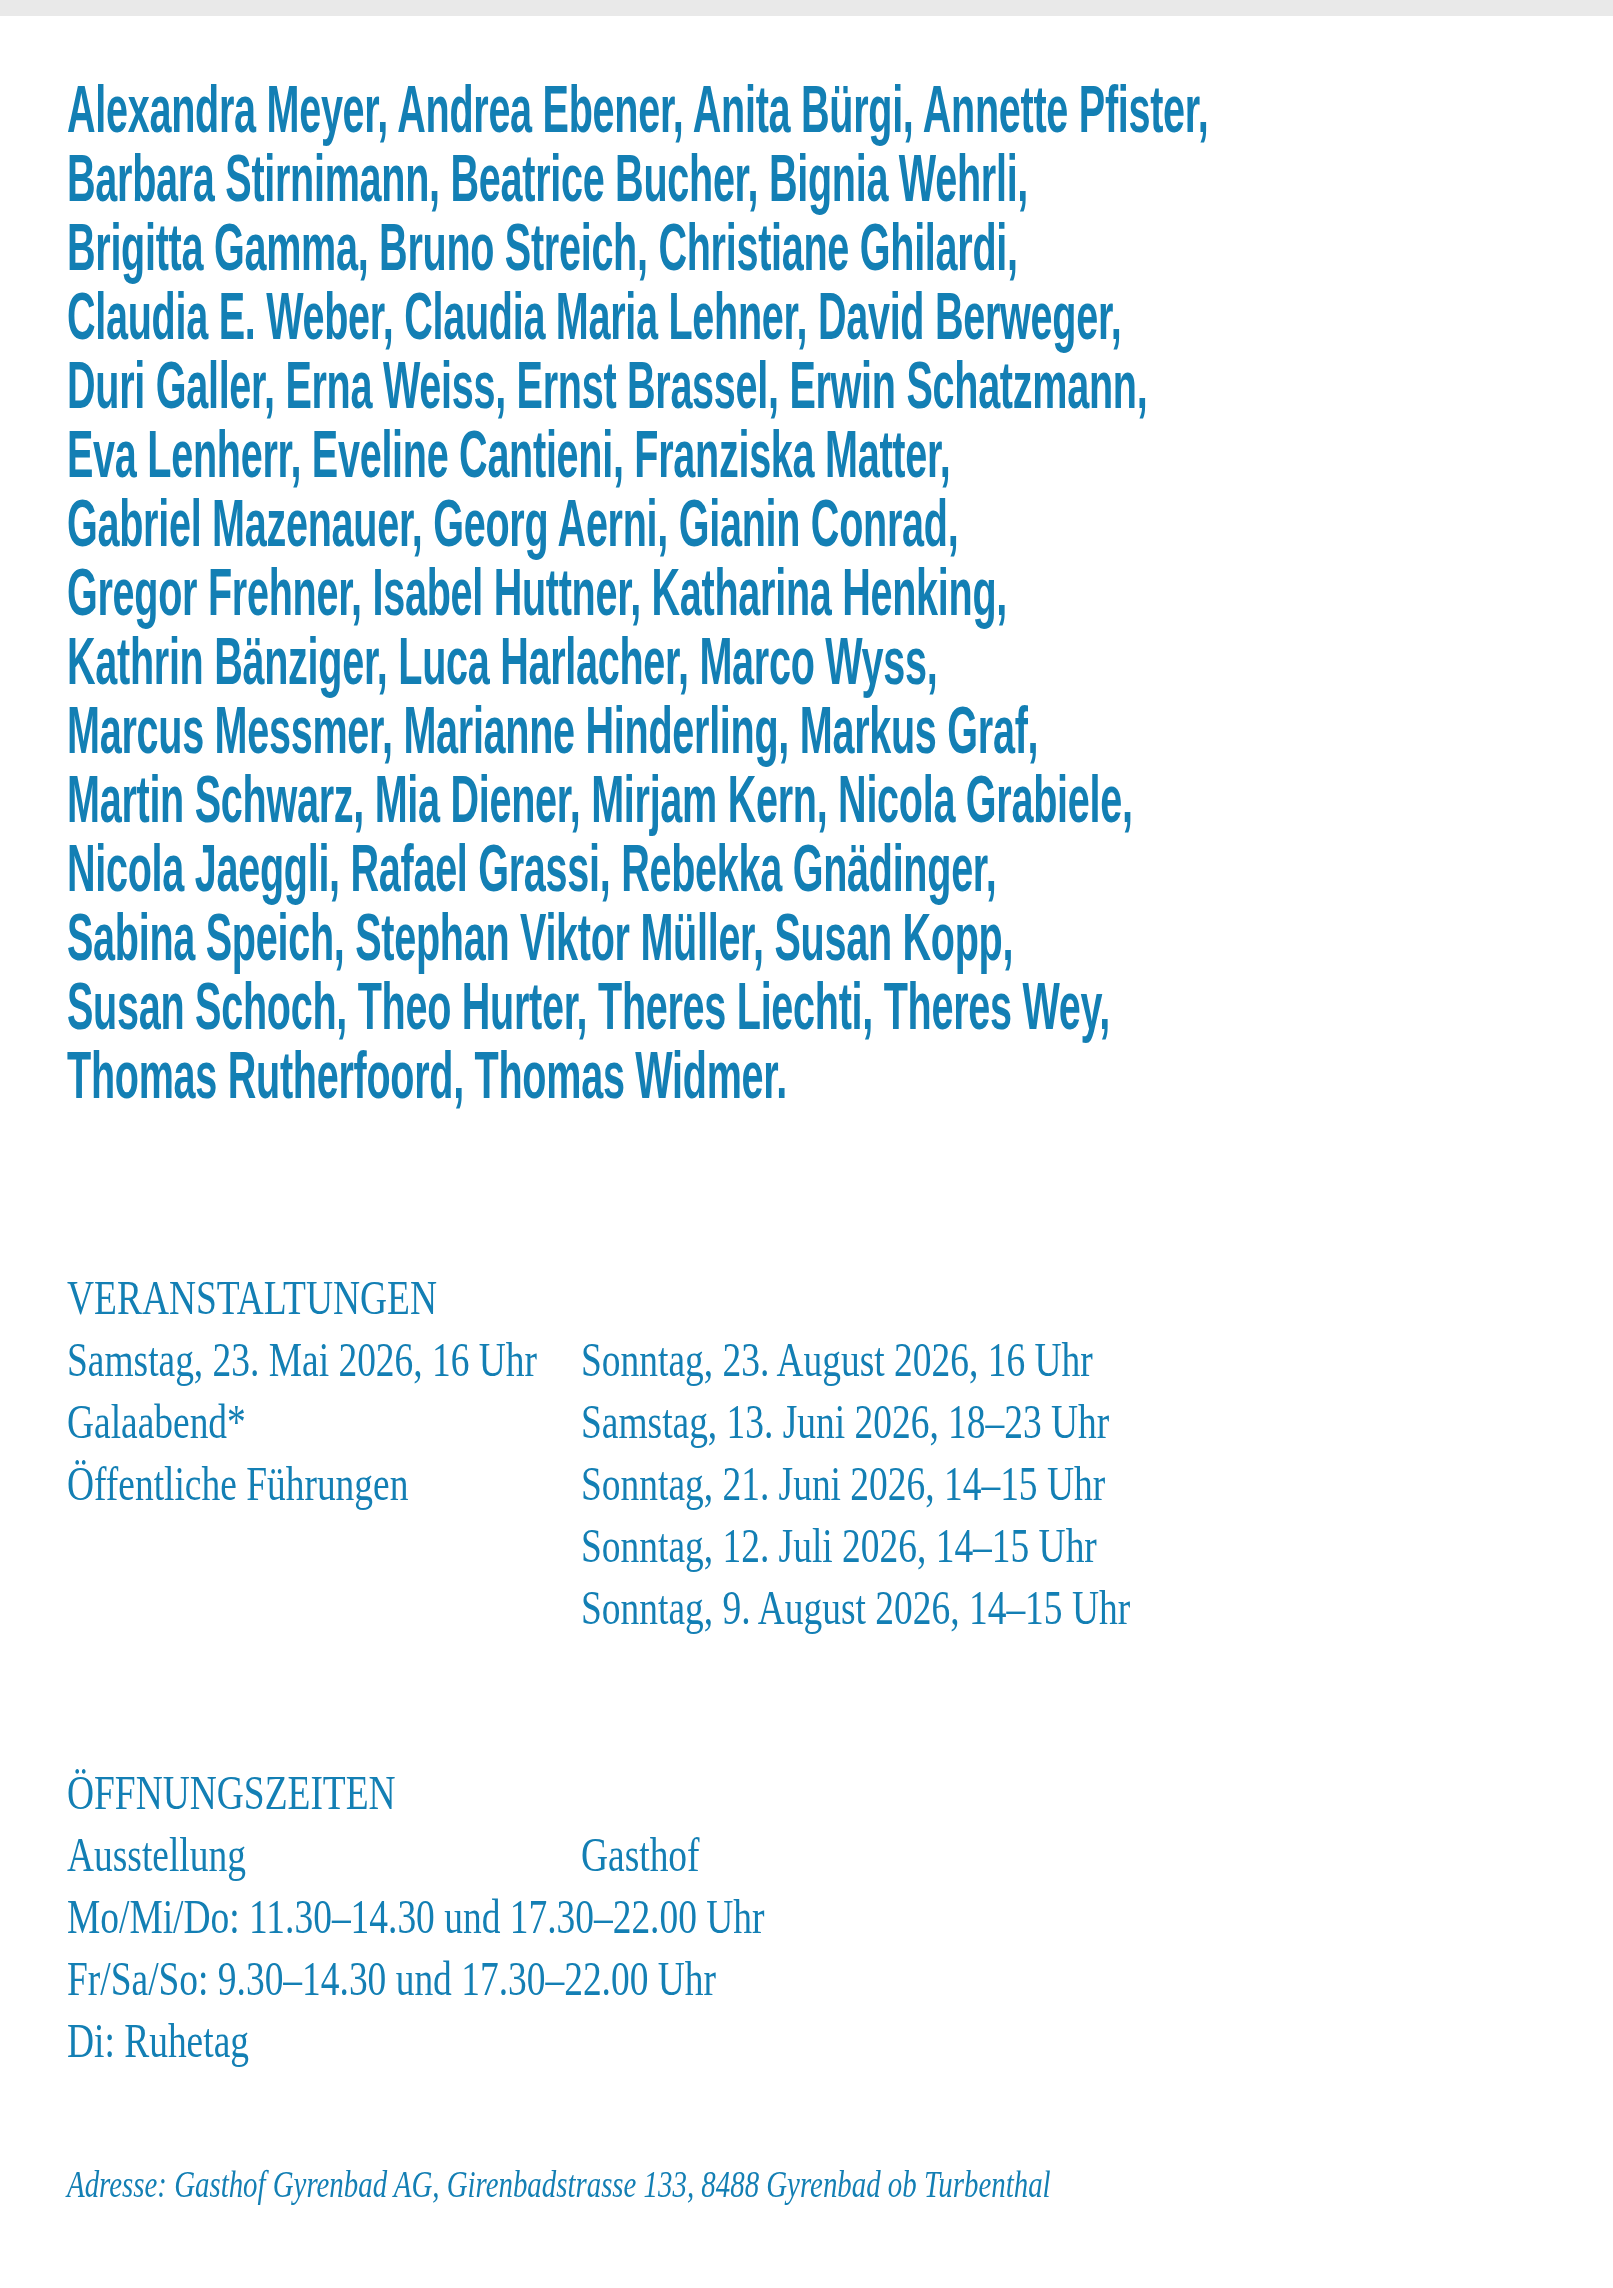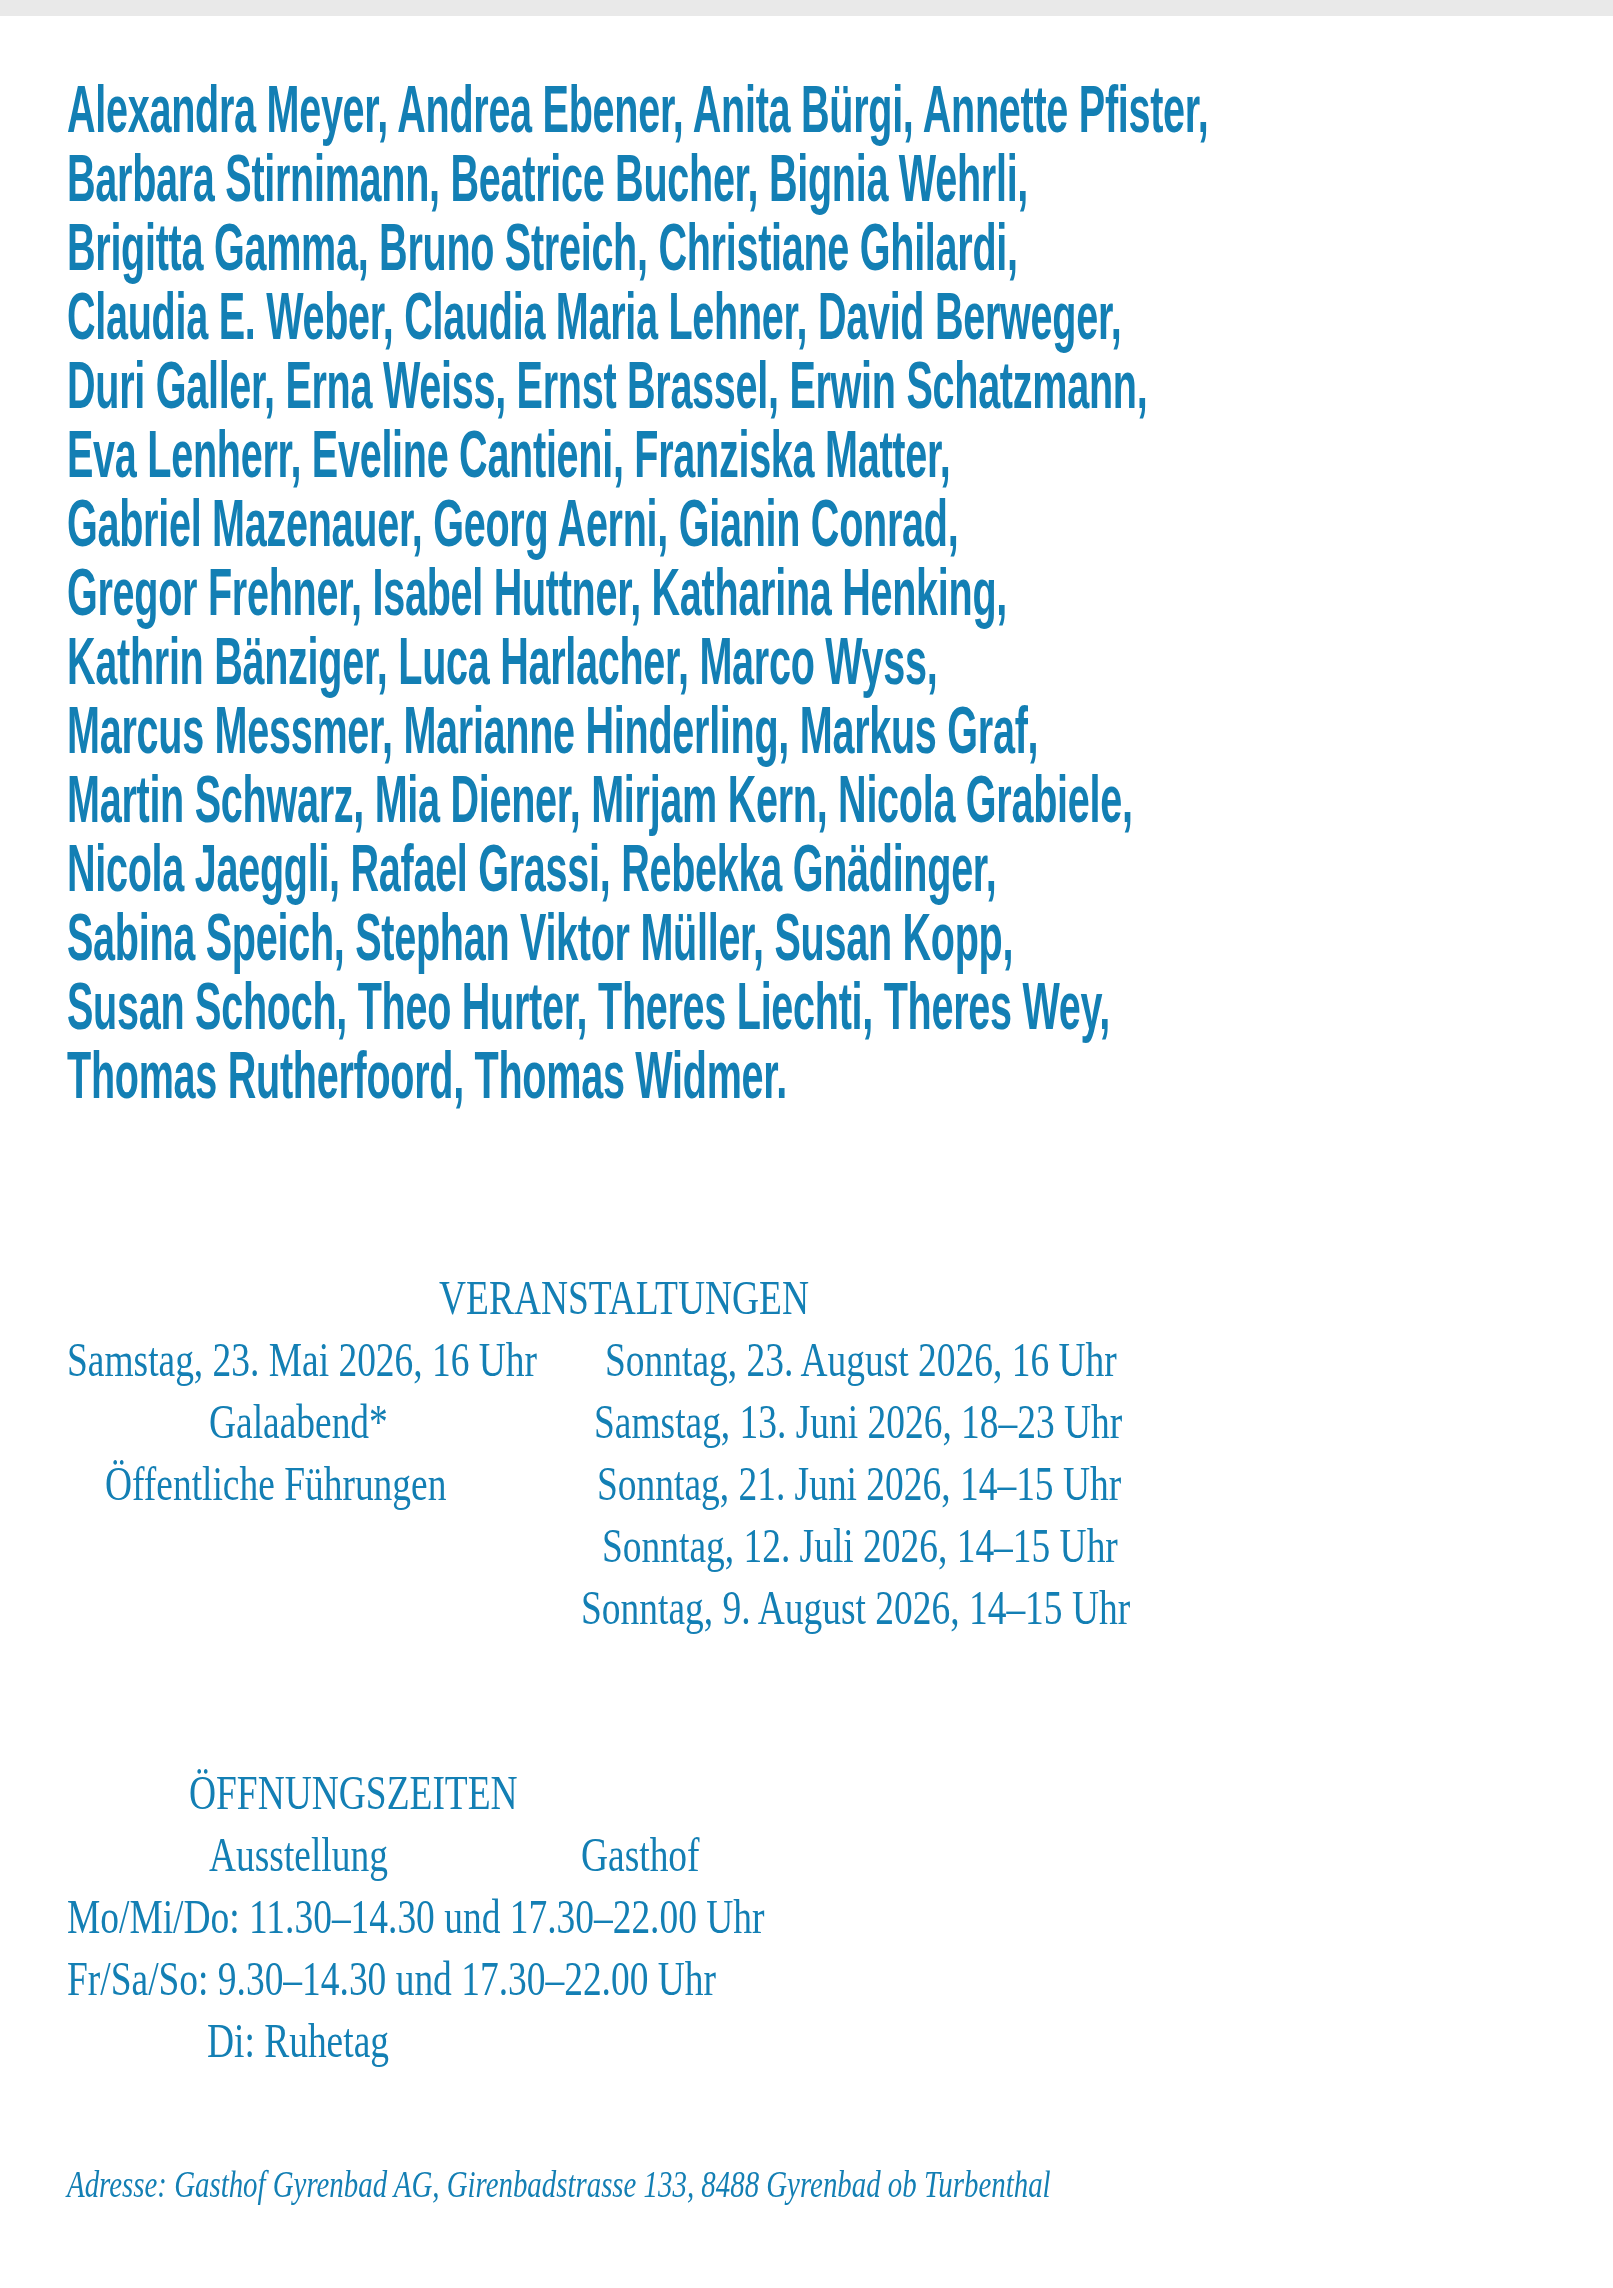--- a/index.html
+++ b/index.html
@@ -30,21 +30,20 @@
     transform: scaleX(0.60);
     transform-origin: 0 0;
     letter-spacing: -0.5px;
   }
   
   .info {
     position: absolute;
     left: 67px;
     font-size: 48px;
     line-height: 62px;
-    text-align: center;
   }
   .info .sec-title { white-space: nowrap; }
   .grid {
     display: grid;
     grid-template-columns: 514px auto;
   }
   .sq {               
     display: inline-block;
     transform: scaleX(0.78);
     transform-origin: 0 0;

